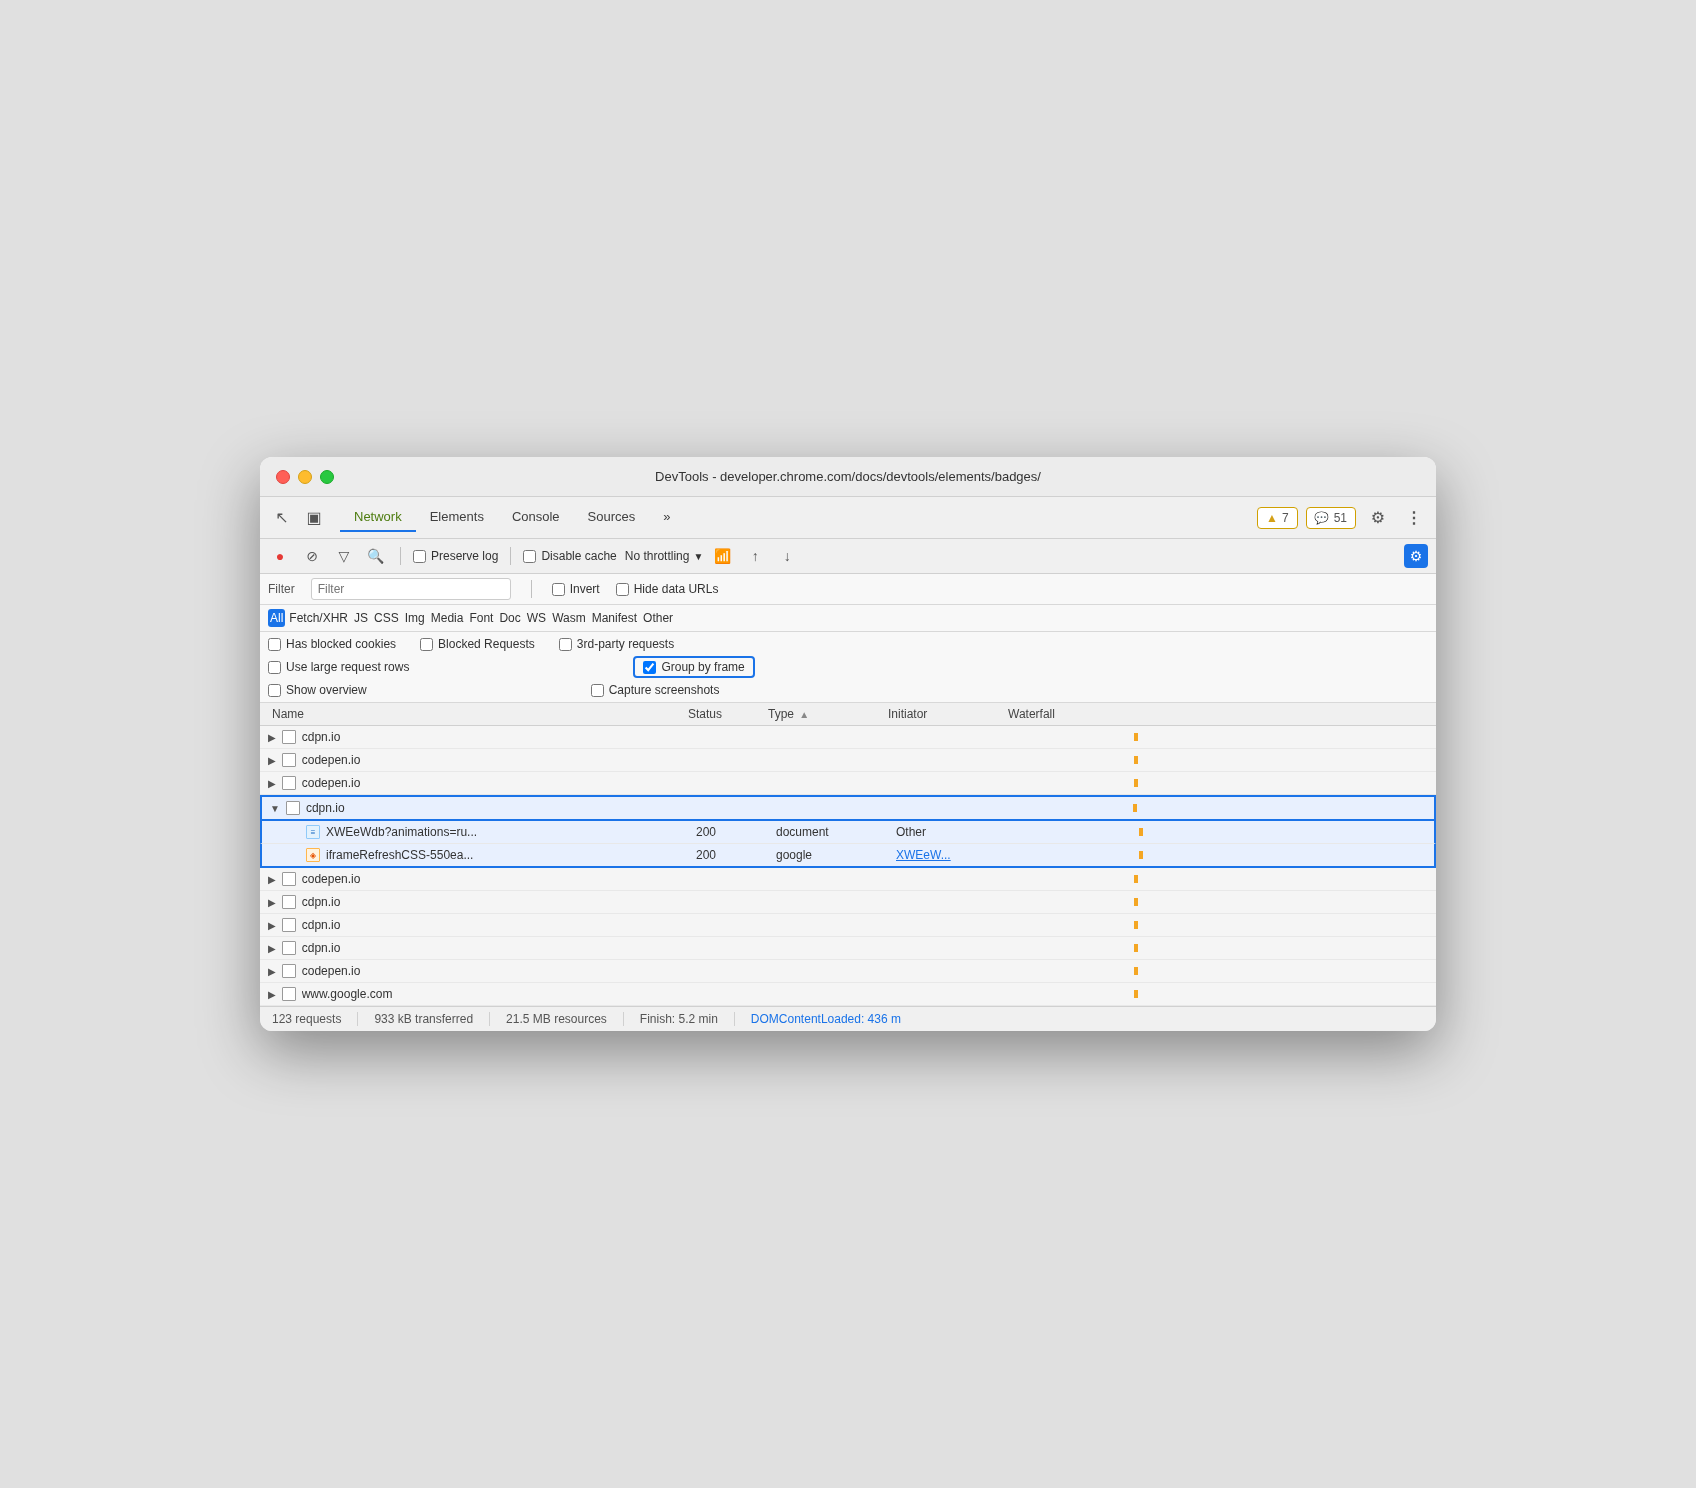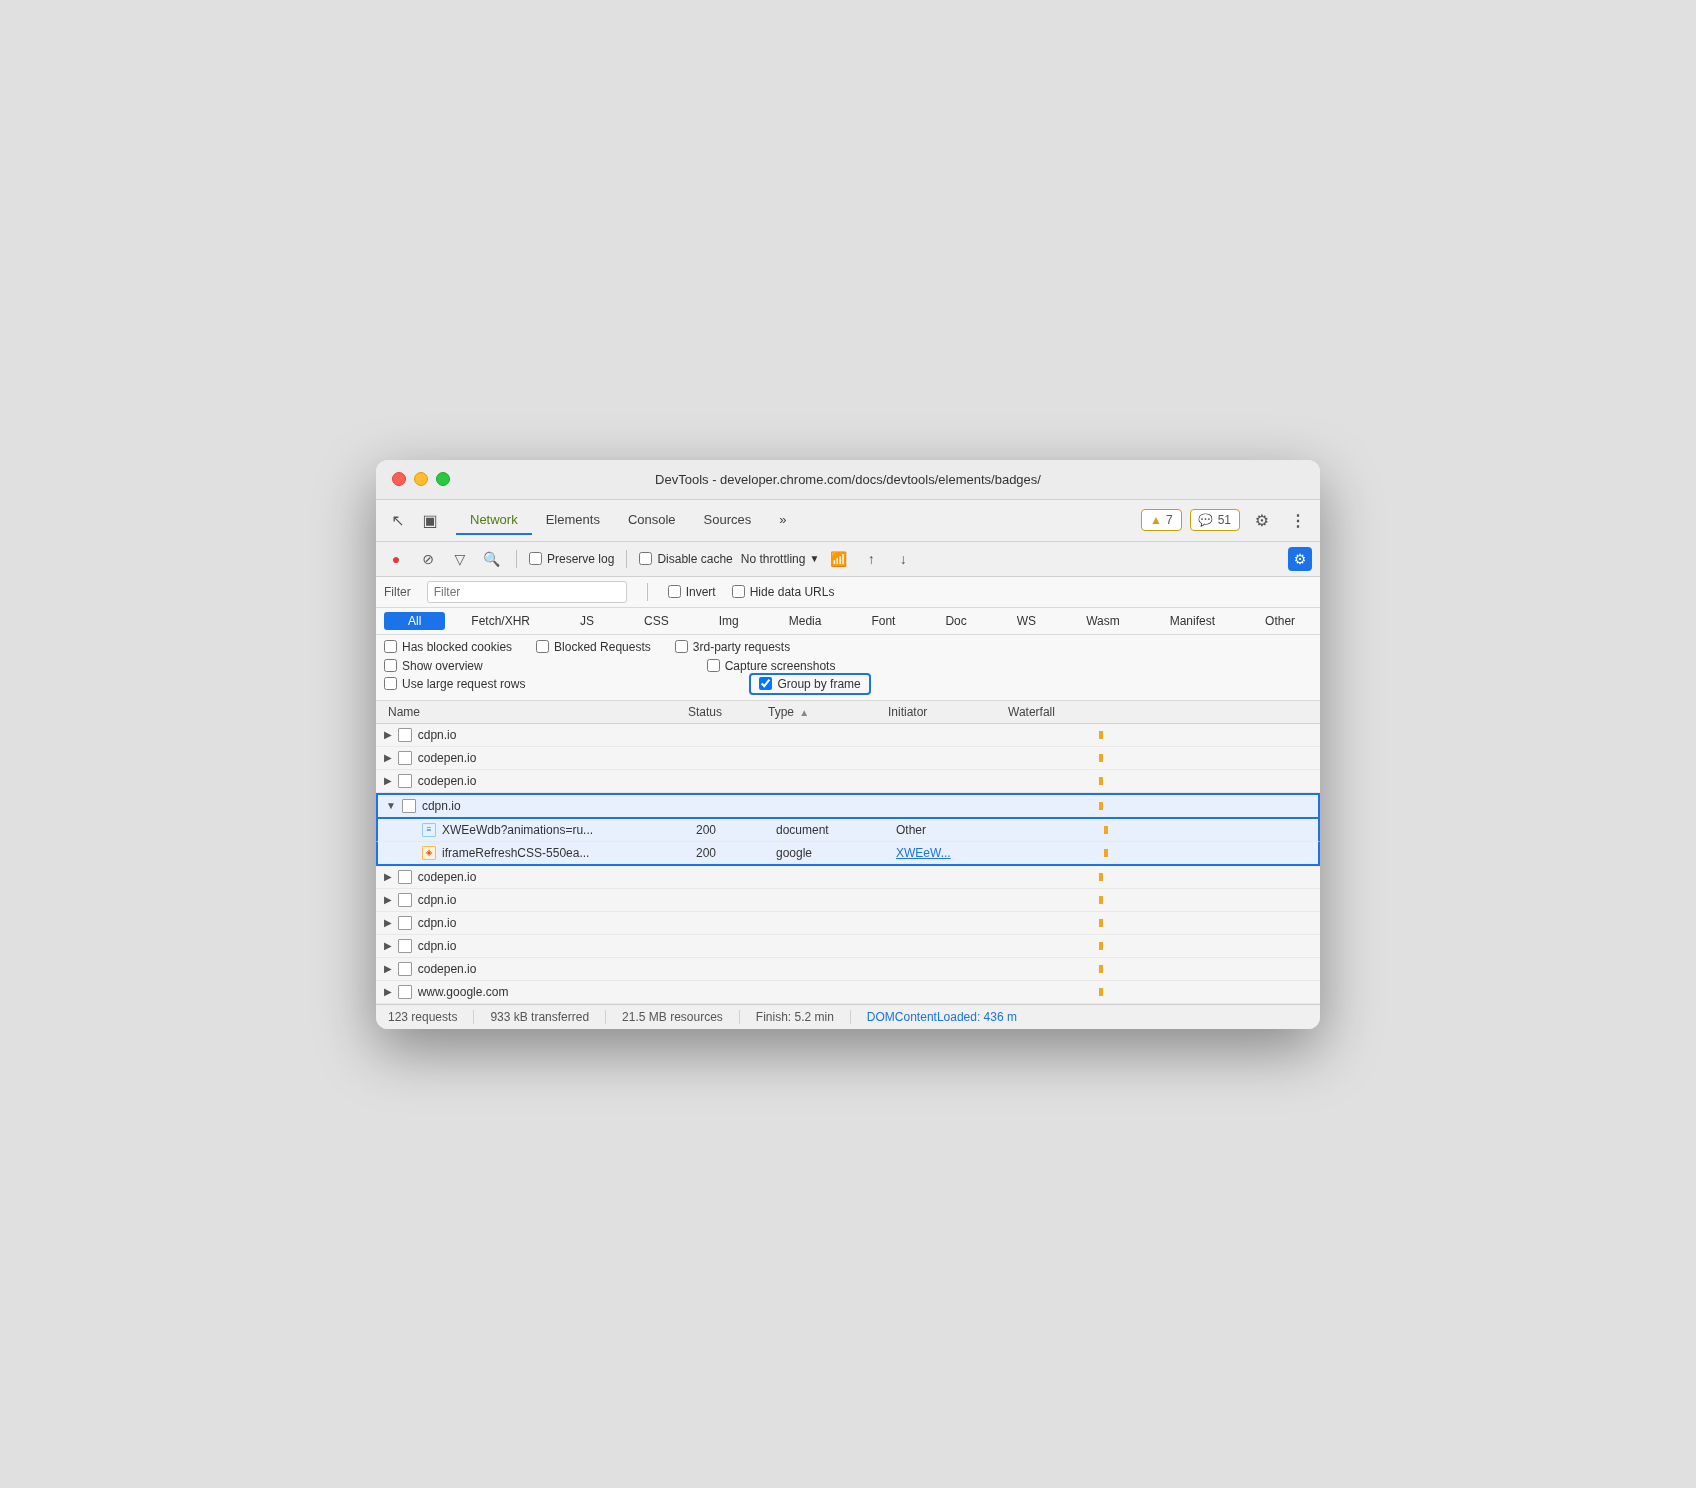--- a/index.html
+++ b/index.html
@@ -5,21 +5,21 @@
     * { box-sizing: border-box; margin: 0; padding: 0; }
     body {
       background: #e0e0e0;
       display: flex;
       justify-content: center;
       align-items: center;
       min-height: 100vh;
       font-family: -apple-system, BlinkMacSystemFont, 'Segoe UI', sans-serif;
     }
     .window {
-      width: 944px;
+      width: 1176px;
       background: #f5f5f5;
       border-radius: 12px;
       box-shadow: 0 20px 60px rgba(0,0,0,0.4);
       overflow: hidden;
     }
     .title-bar {
       background: #ececec;
       border-bottom: 1px solid #d0d0d0;
       padding: 12px 16px;
       display: flex;
@@ -183,21 +183,21 @@
     
     .type-filter {
       background: #f8f8f8;
       border-bottom: 1px solid #d8d8d8;
       padding: 4px 8px;
       display: flex;
       align-items: center;
       gap: 2px;
     }
     .type-btn {
-      padding: 2px 24px;
+      padding: 2px 2px;
       font-size: 12px;
       color: #333;
       cursor: pointer;
       border-radius: 3px;
     }
     .type-btn.active {
       background: #1a73e8;
       color: white;
     }
     .options-row {
@@ -415,44 +415,44 @@
       </label>
       <label class="checkbox-label">
         <input type="checkbox" style="">
         <span>Blocked Requests</span>
       </label>
       <label class="checkbox-label">
         <input type="checkbox" style="">
         <span>3rd-party requests</span>
       </label>
     </div>
+    <div class="options-row">
+      <label class="checkbox-label">
+        <input type="checkbox" style="">
+        <span>Use large request rows</span>
+      </label>
+      <div style="margin-left:200px;">
+        <label class="group-by-frame-wrapper">
+          <input type="checkbox" checked="" style="">
+          <span>Group by frame</span>
+        </label>
+      </div>
+    </div>
     <div class="options-row" style="margin-top:5px;">
       <label class="checkbox-label">
         <input type="checkbox" style="">
         <span>Show overview</span>
       </label>
       <div style="margin-left:200px;">
         <label class="checkbox-label">
           <input type="checkbox" style="">
           <span>Capture screenshots</span>
         </label>
       </div>
     </div>
-    <div class="options-row">
-      <label class="checkbox-label">
-        <input type="checkbox" style="">
-        <span>Use large request rows</span>
-      </label>
-      <div style="margin-left:200px;">
-        <label class="group-by-frame-wrapper">
-          <input type="checkbox" checked="" style="">
-          <span>Group by frame</span>
-        </label>
-      </div>
-    </div>
   </div>
 
   <div class="network-table">
     <div class="table-header">
       <div>Name</div>
       <div>Status</div>
       <div>Type <span class="sort-icon">▲</span></div>
       <div></div>
       <div>Initiator</div>
       <div>Waterfall</div>

